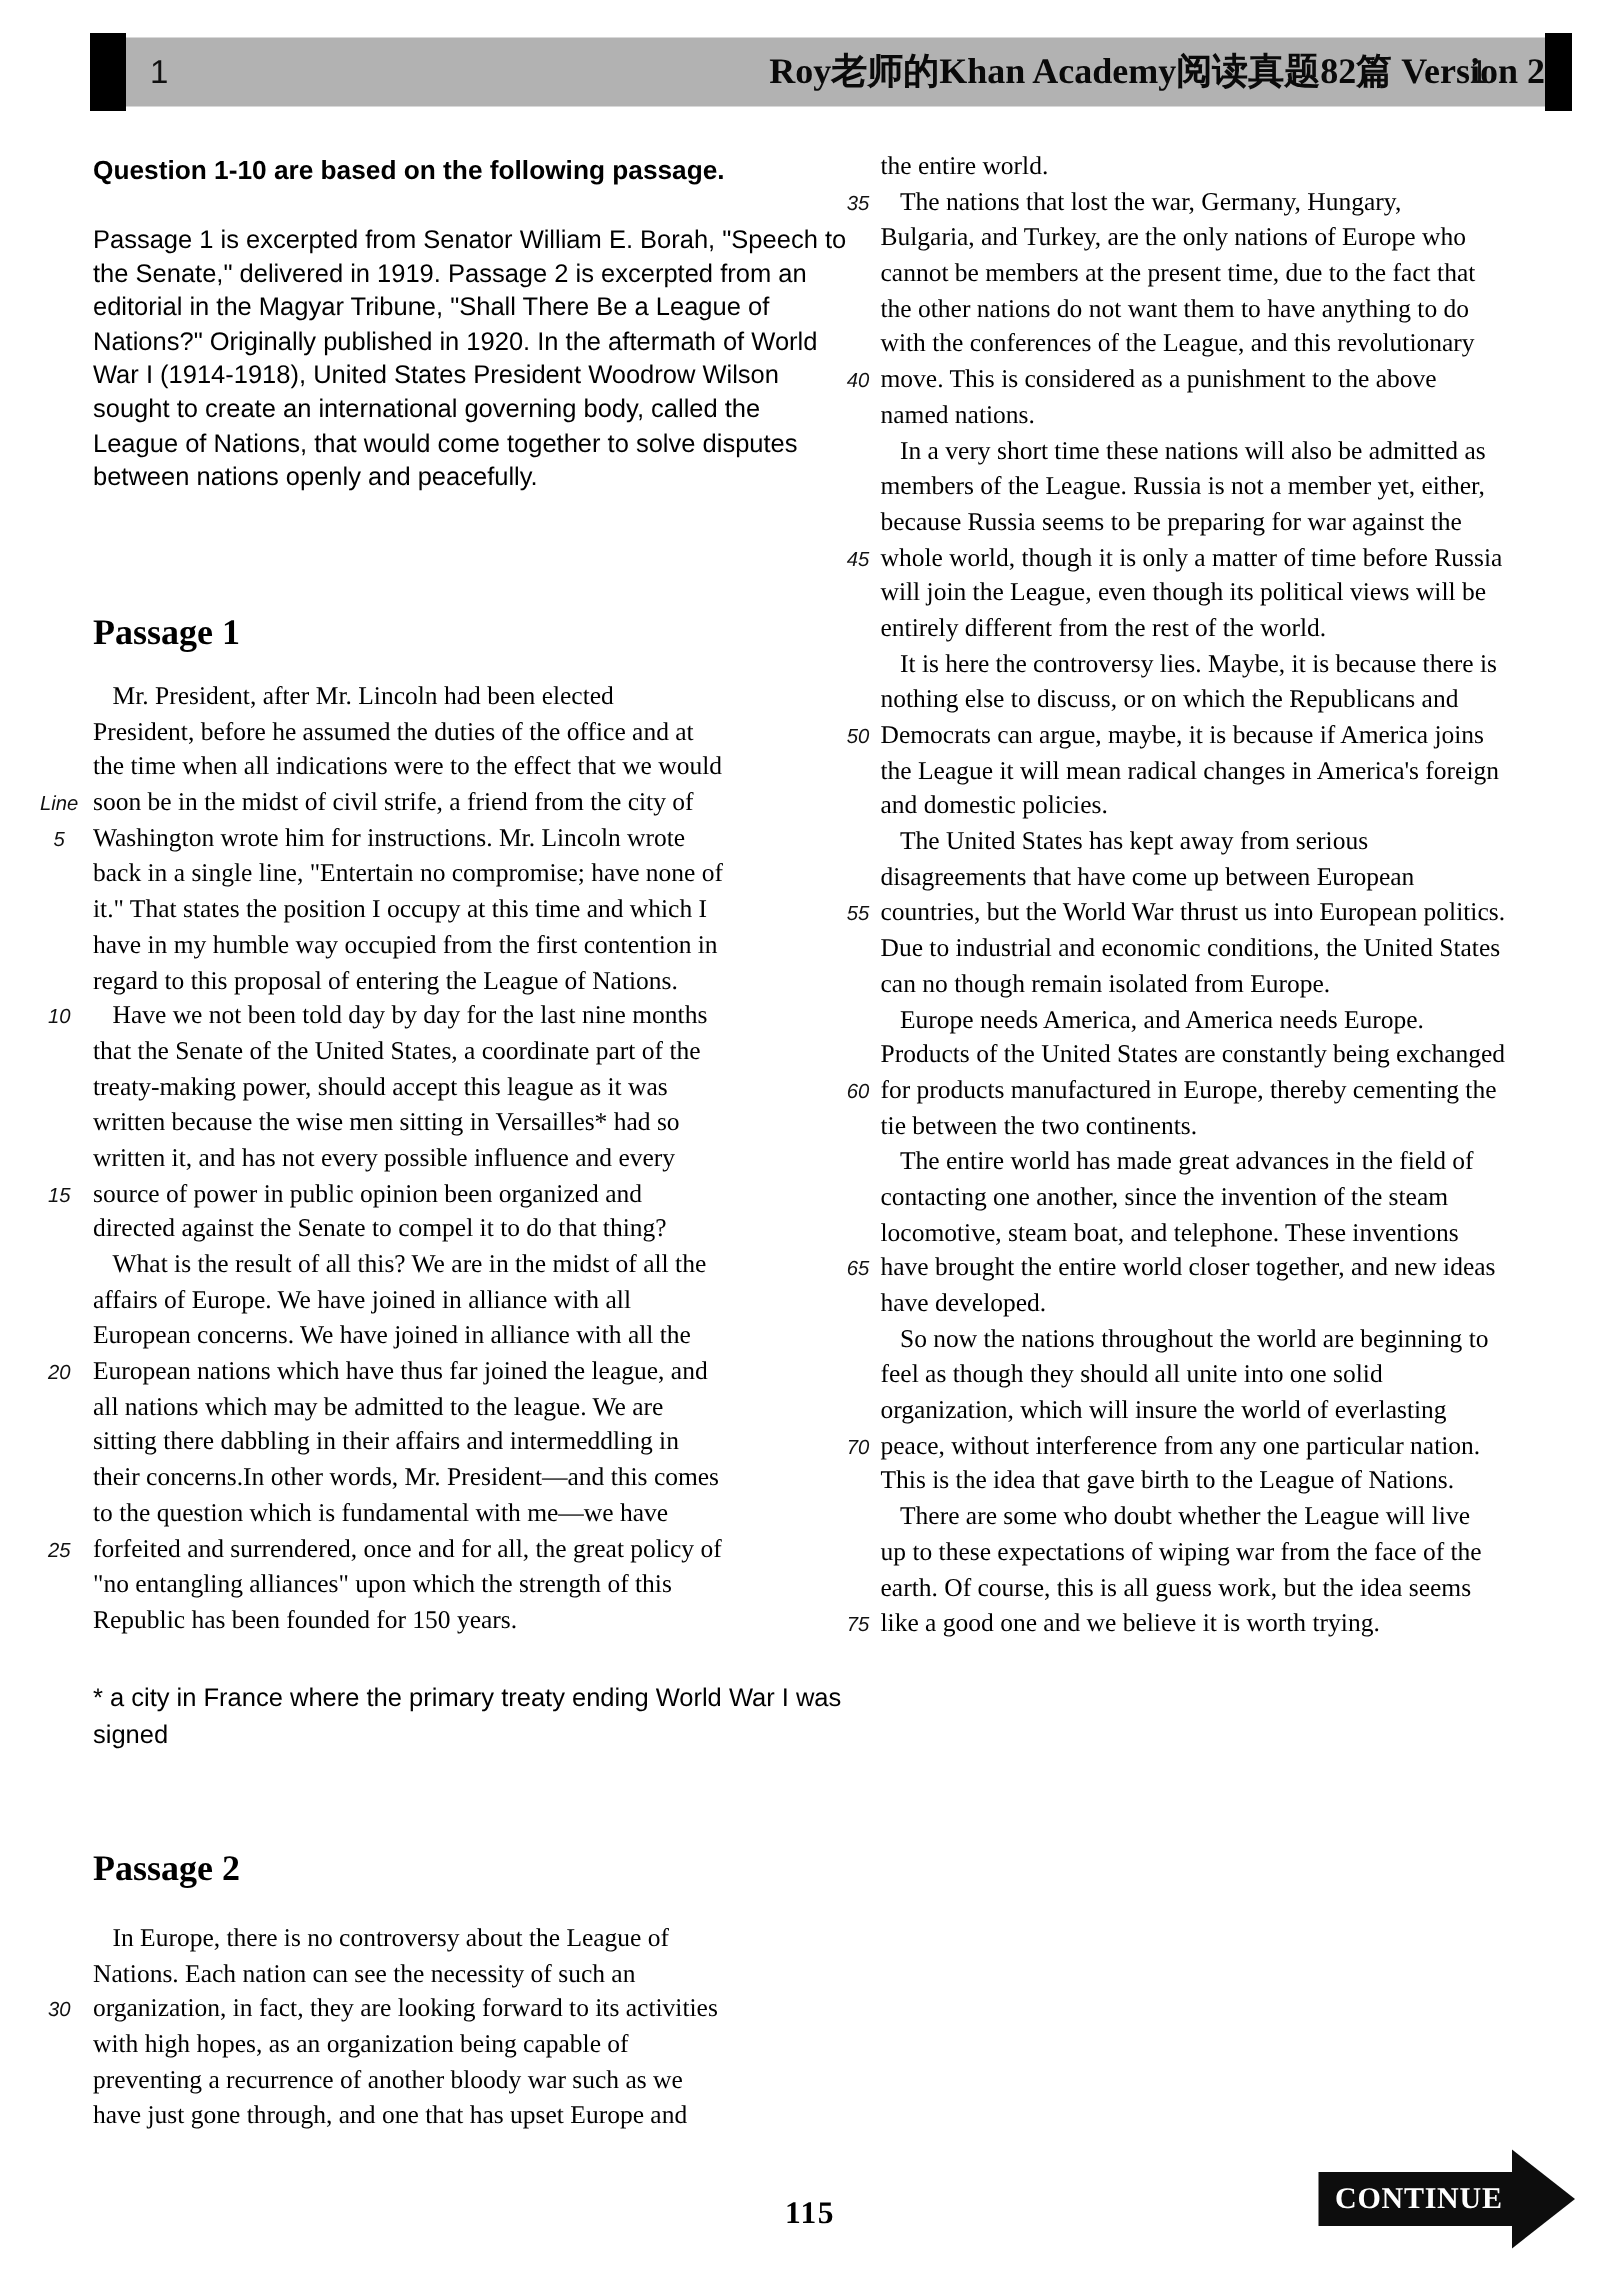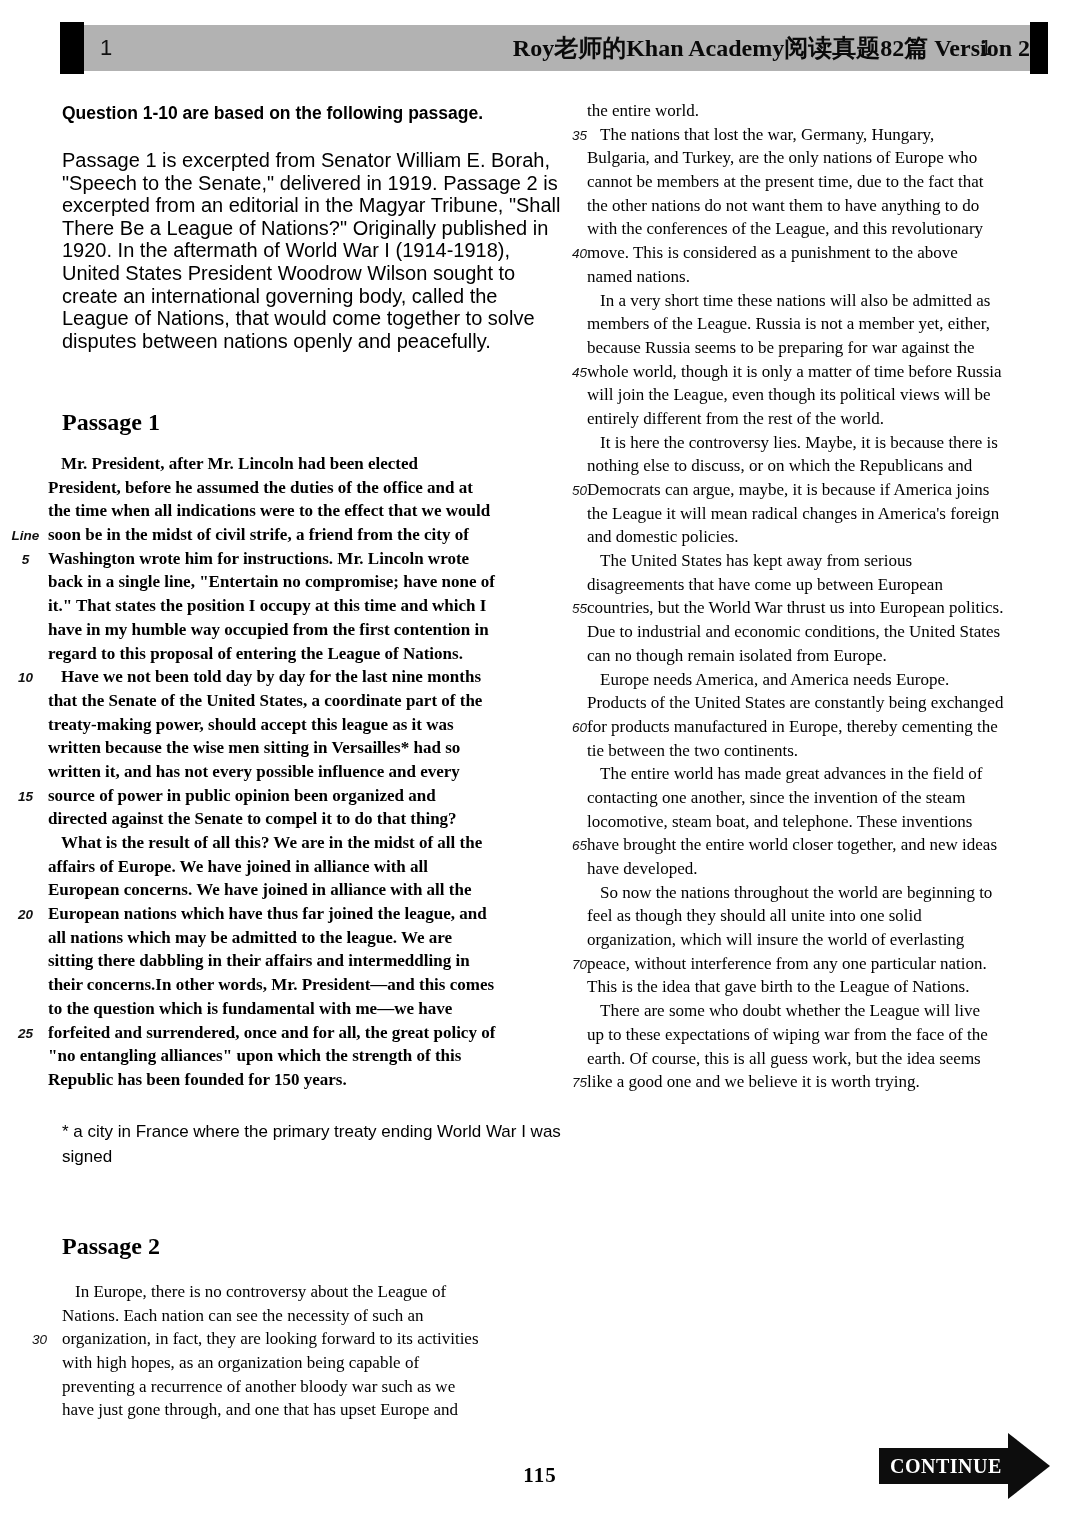--- a/index.html
+++ b/index.html
@@ -28,46 +28,46 @@
     font-family:"Liberation Serif", serif; color:#0a0a0a;
   }
 
   
   .q-header {
     position:absolute; left:62px; top:103px; width:505px;
     font-family:"Liberation Sans", sans-serif; font-weight:bold; font-size:17.5px;
   }
   .intro {
     position:absolute; left:62px; top:149px; width:504px;
-    font-family:"Liberation Sans", sans-serif; font-size:20px; line-height:22.6px;
+    font-family:"Liberation Sans", sans-serif; font-size:17px; line-height:22.6px;
   }
   .passage-heading {
     position:absolute; left:62px; font-weight:bold; font-size:24px;
     font-family:"Liberation Serif", serif;
   }
   #passage1-heading { top:409px; }
   #passage2-heading { top:1233px; }
   .footnote {
     position:absolute; left:62px; top:1119px; width:500px;
     font-family:"Liberation Sans", sans-serif; font-size:17px; line-height:25px;
   }
 
   
   .lines { position:absolute; }
-  #passage1-lines { left:11px; top:452px; width:540px;font-weight:bold; }
+  #passage1-lines { left:25px; top:452px; width:540px; }
   #passage2-lines { left:25px; top:1280px; width:540px; }
   #right-lines    { left:555px; top:99px;  width:525px; }
 
   .pline { display:flex; line-height:23.7px; height:23.7px; }
   .pline .lnum {
     flex:0 0 37px; box-sizing:border-box; text-align:center; padding-right:8px;
     font-family:"Liberation Sans", sans-serif; font-style:italic; font-size:13.5px;
     line-height:25px; color:#111;
   }
-  #right-lines .pline .lnum { flex:0 0 32px; text-align:right; padding:0 0 0 2px; }
+  #right-lines .pline .lnum { flex:0 0 32px; text-align:center; padding:0 0 0 2px; }
   .pline .ltext { flex:1; white-space:nowrap; font-size:17px; }
   .pline.indent .ltext { text-indent:13px; }
 
   
   .page-number {
     position:absolute; left:0; top:1463px; width:1080px; text-align:center;
     font-weight:bold; font-size:21px; letter-spacing:1px;
   }
   .continue { position:absolute; left:855px; top:1433px; display:flex; align-items:center;padding-left:24px; }
   .continue-rect {

